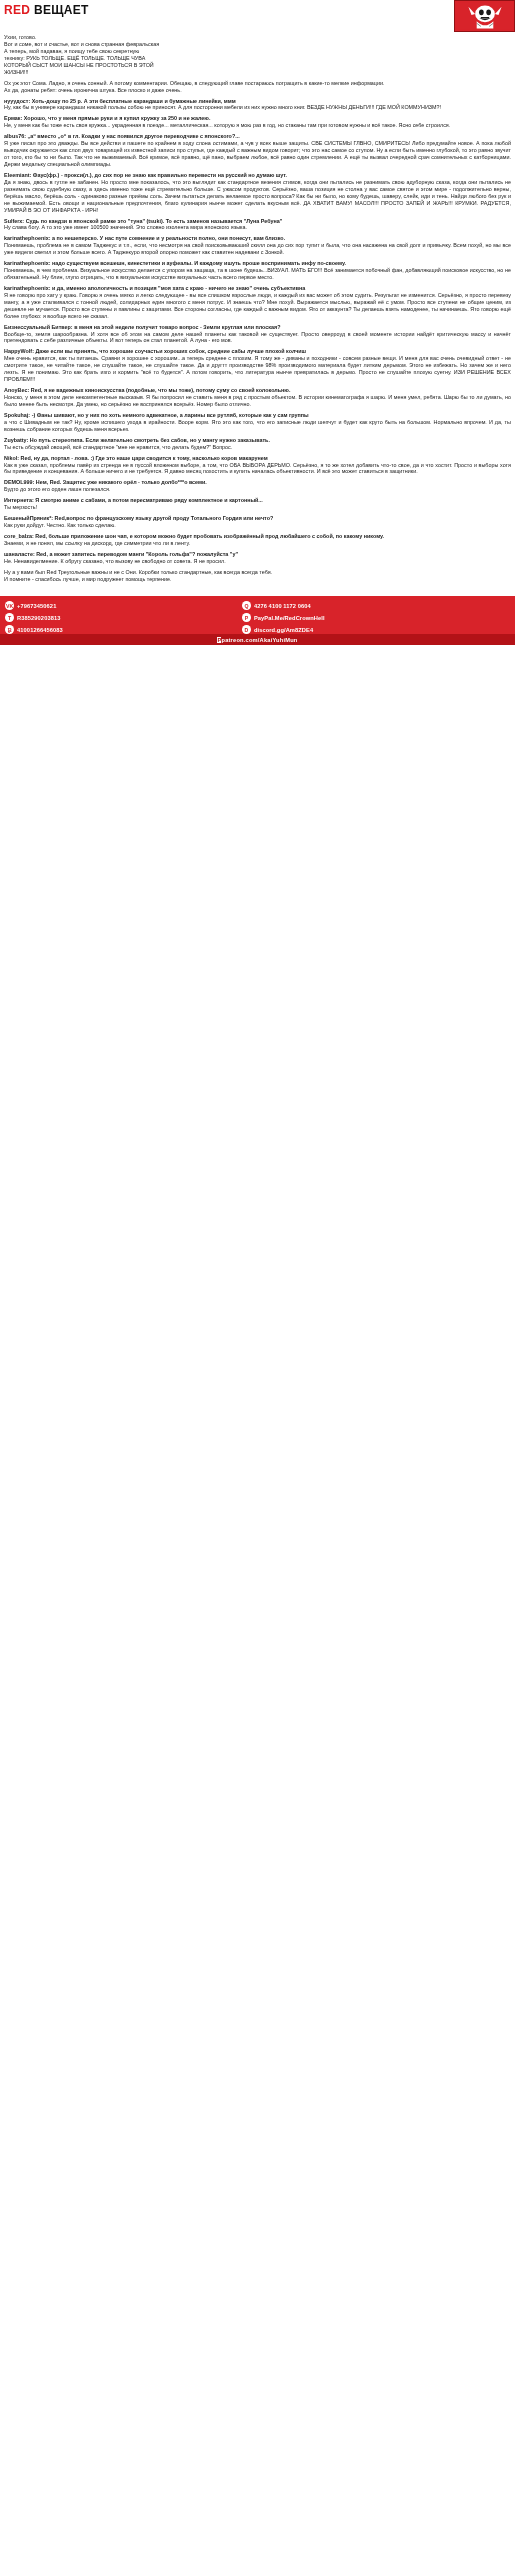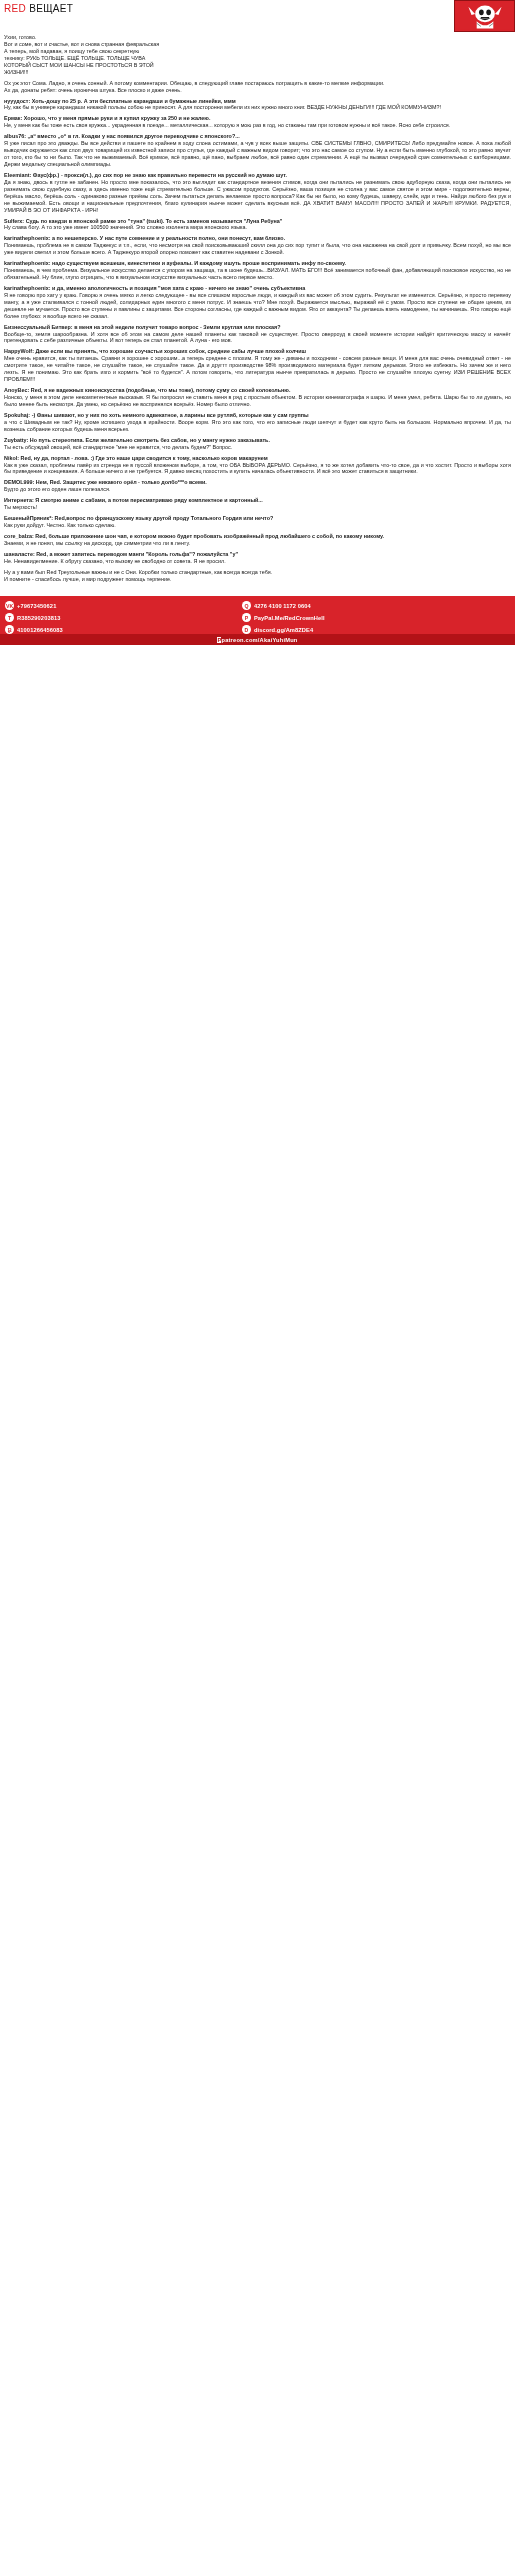--- a/index.html
+++ b/index.html
@@ -16,22 +16,22 @@
   
   .header{
     position:relative;
     height:32px;
     background:#ffffff;
     border-bottom:0;
   }
   .logo{
     position:absolute;
     left:4.1px; top:3.1px;
-    font-size:10px;
-    font-weight:normal;
+    font-size:12px;
+    font-weight:bold;
     letter-spacing:0.3px;
   }
   .logo .red{color:#e01b20;}
   .logo .rest{color:#111;}
   .header-art{
     position:absolute;
     right:0; top:0;
     width:61px;
     height:32px;
     background:#d8232a;

